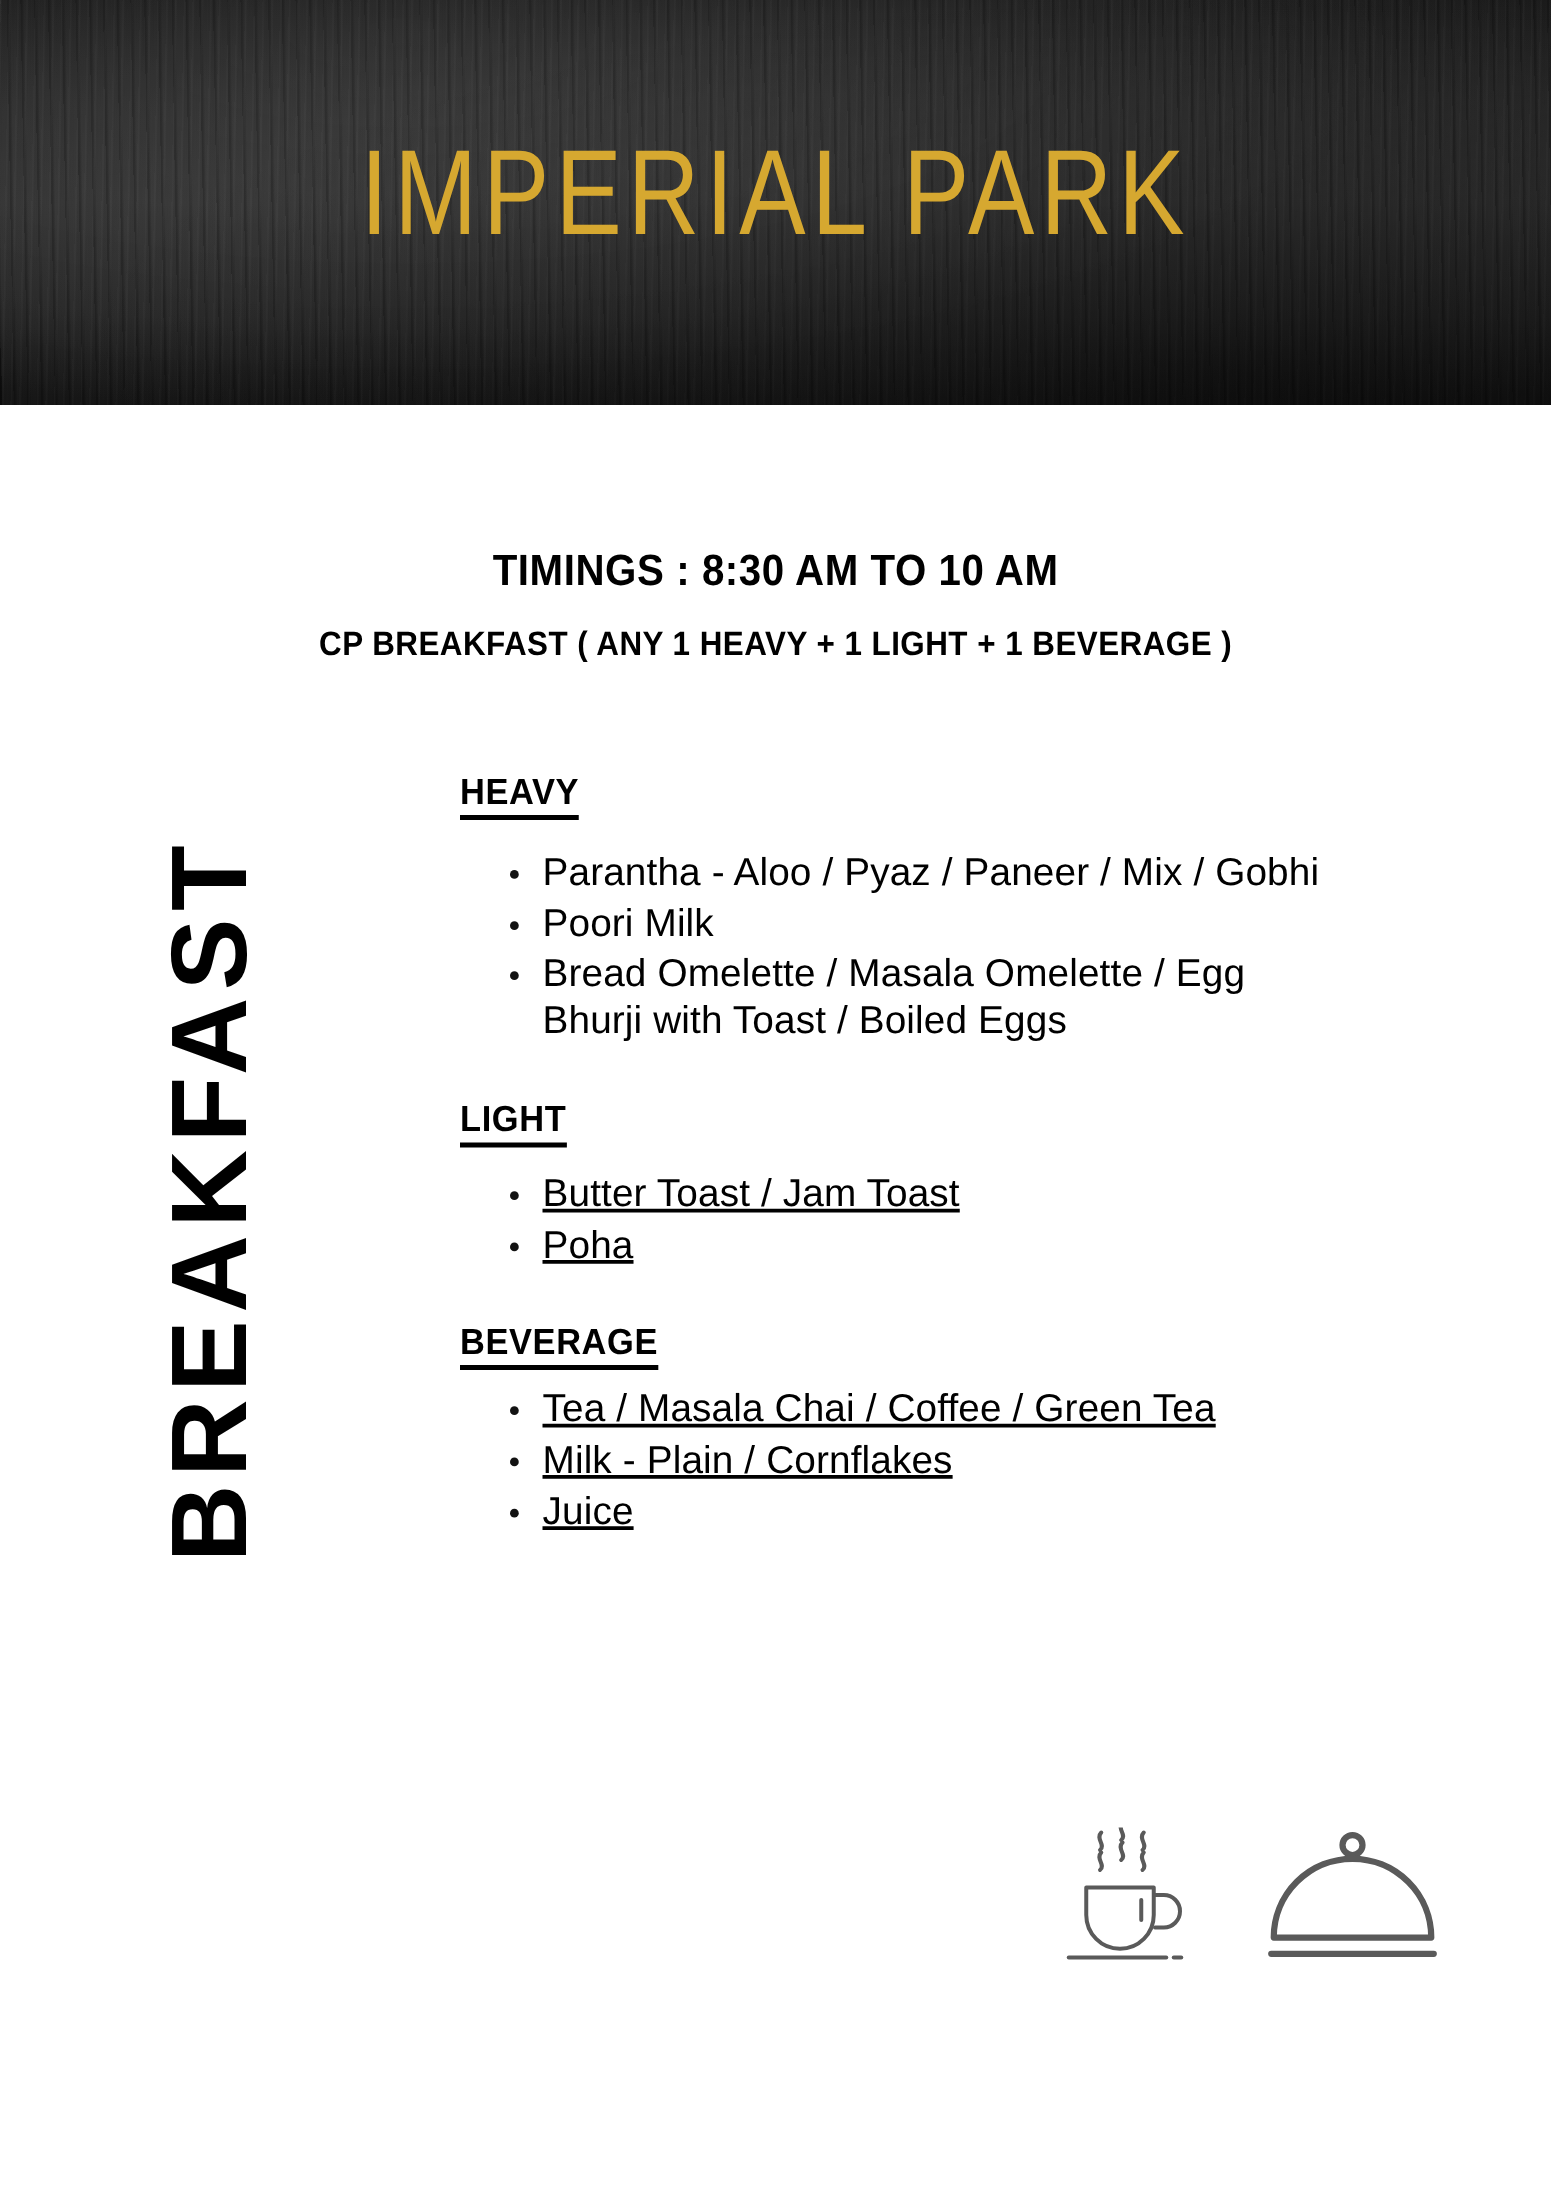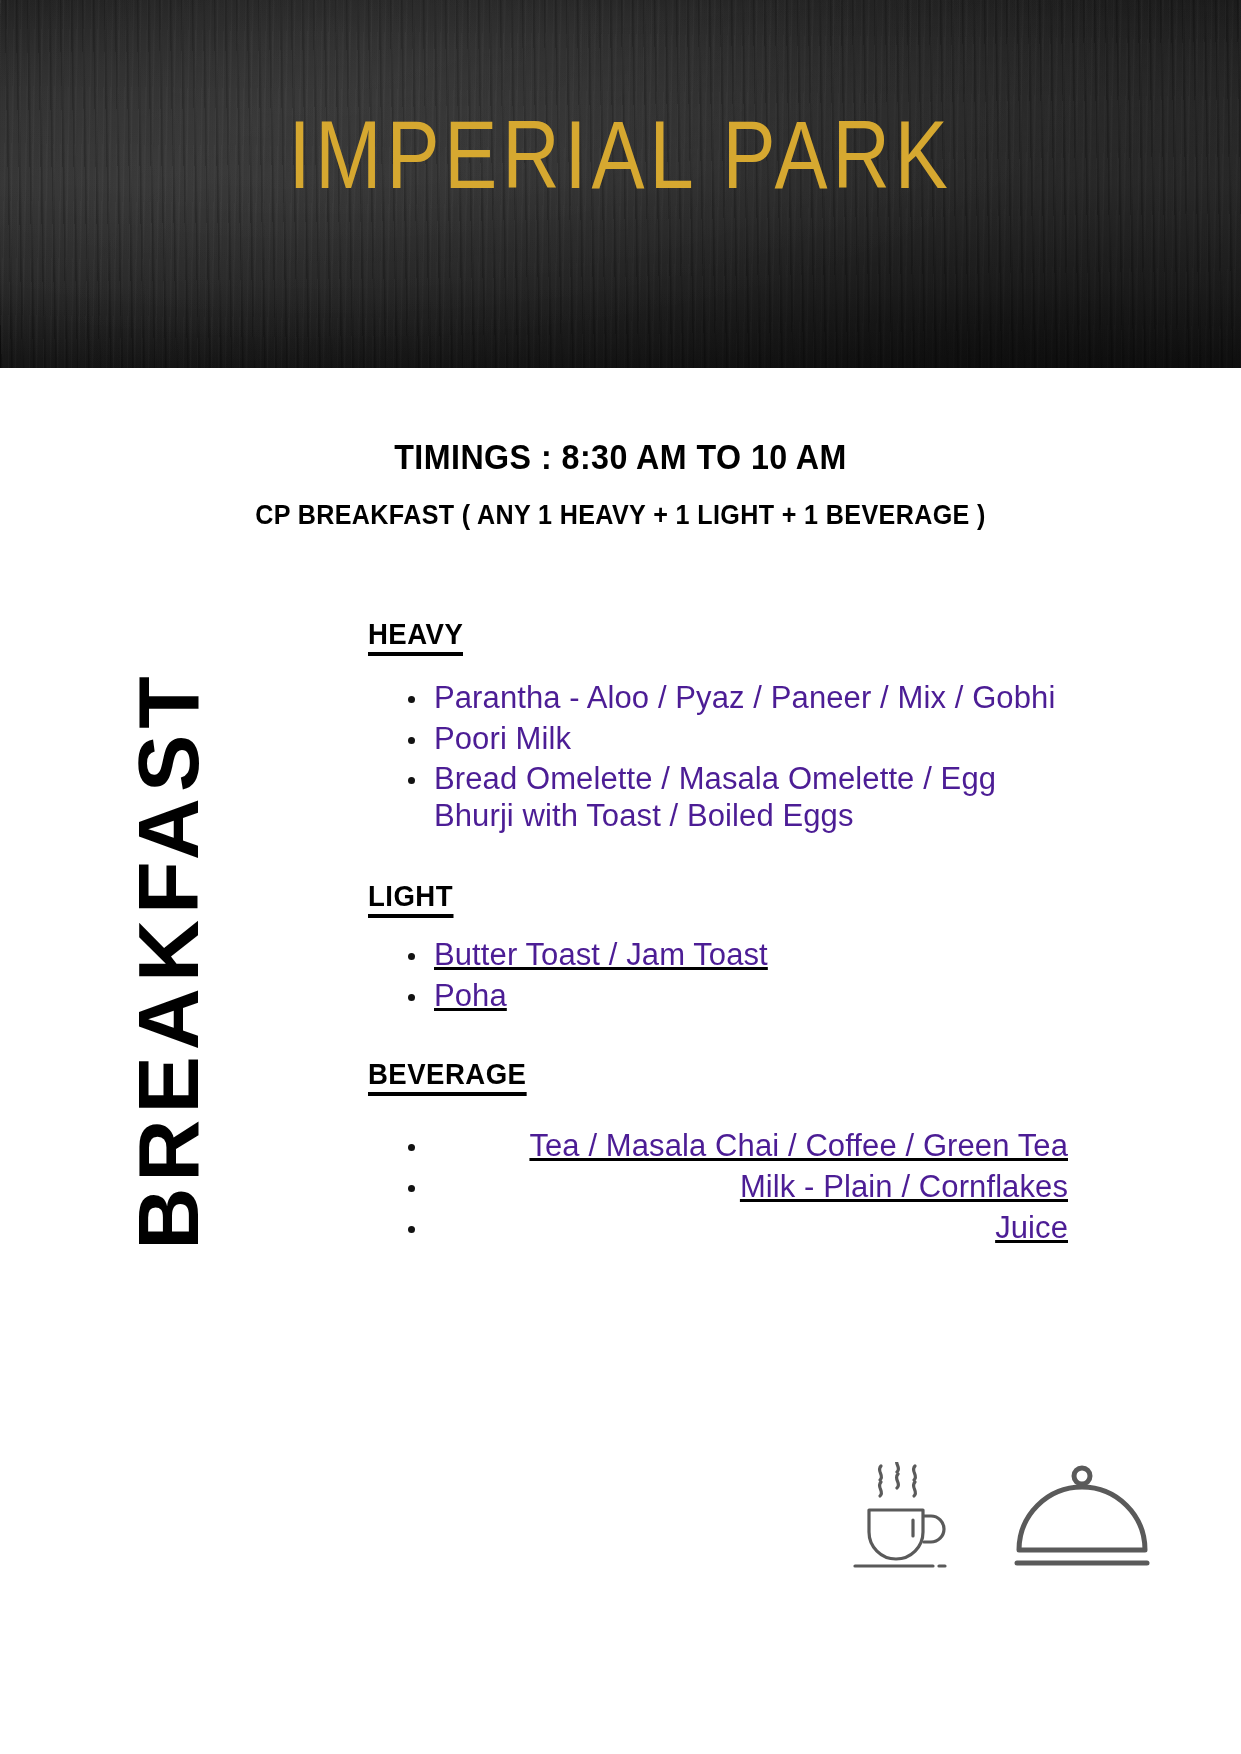--- a/index.html
+++ b/index.html
@@ -17,21 +17,21 @@
     height:1754px;
     background:#ffffff;
     overflow:hidden;
   }
 
   
   .banner {
     position:absolute;
     left:0; top:0;
     width:1241px;
-    height:368px;
+    height:324px;
     background:
       radial-gradient(ellipse 120% 90% at 50% 45%, rgba(70,70,70,0.55) 0%, rgba(20,20,20,0.0) 70%),
       linear-gradient(100deg, rgba(255,255,255,0.035) 0px, rgba(255,255,255,0.035) 1px, rgba(0,0,0,0) 1px, rgba(0,0,0,0) 5px),
       linear-gradient(92deg, rgba(255,255,255,0.025) 0px, rgba(255,255,255,0.025) 1px, rgba(0,0,0,0) 1px, rgba(0,0,0,0) 9px),
       linear-gradient(88deg, rgba(0,0,0,0.35) 0px, rgba(0,0,0,0.35) 2px, rgba(0,0,0,0) 2px, rgba(0,0,0,0) 13px),
       linear-gradient(180deg, #1a1a1a 0%, #262626 25%, #2e2e2e 50%, #242424 78%, #151515 100%);
     overflow:hidden;
     text-decoration:underline;
   }
   .banner::before {
@@ -144,41 +144,41 @@
     list-style:none;
     margin-top:26px;
     padding-left:34px;
   }
   .items li {
     position:relative;
     font-family:"Liberation Sans", sans-serif;
     font-weight:300;
     font-size:31px;
     line-height:1.18;
-    color:#4c1d95;
+    color:#000000;
     padding-left:32px;
     margin-bottom:4px;
     letter-spacing:0.1px;
   }
   .items li::before {
     content:"";
     position:absolute;
     left:6px;
     top:16px;
     width:7px; height:7px;
     border-radius:50%;
     background:#121212;
   }
 
   
   .sec-heavy .items { margin-top:24px; }
   .sec-light { margin-top:46px;text-decoration:underline; }
   .sec-light .items { margin-top:19px; }
   .sec-bev { margin-top:44px;text-decoration:underline; }
-  .sec-bev .items { margin-top:32px;text-align:right; }
+  .sec-bev .items { margin-top:13px; }
 
   
   .footer-icons {
     position:absolute;
     right:88px;
     bottom:180px;
     display:flex;
     align-items:flex-end;
     gap:62px;
   }

